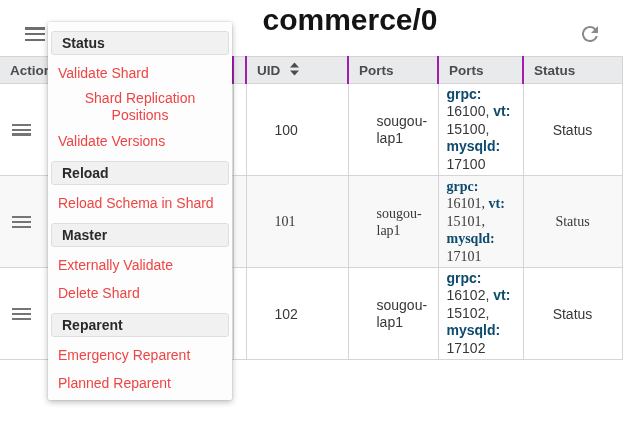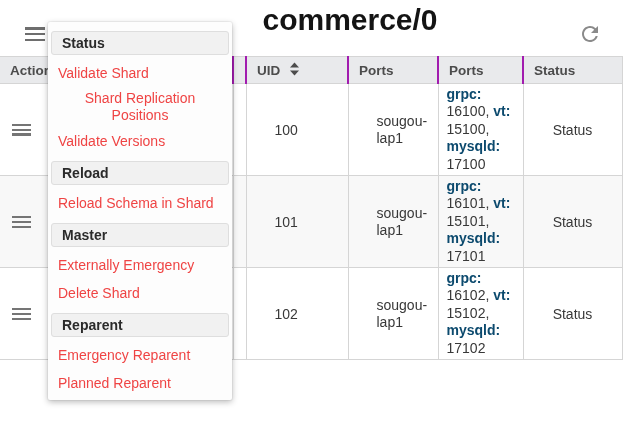--- a/index.html
+++ b/index.html
@@ -24,21 +24,21 @@
   .tbl col.c-action { width:233px; } .tbl col.c-blank { width:13px; }
   .tbl col.c-uid { width:102px; }   .tbl col.c-host { width:90px; }
   .tbl col.c-ports { width:85px; }  .tbl col.c-status { width:99px; }
   .tbl th { background:#e9eaec; height:27px; font-size:13.5px; font-weight:bold; color:#4c4c4c;
             text-align:left; padding:0 0 0 10px; border-top:1px solid #d5d5d5;
             border-bottom:1px solid #d5d5d5; border-left:2px solid #a21caf; white-space:nowrap; overflow:hidden; }
   .tbl th:first-child { border-left:none; }
   .tbl td { border-bottom:1px solid #d5d5d5; border-left:1px solid #d5d5d5;
             vertical-align:middle; background:#fff; }
   .tbl td:first-child { border-left:none; }
-  .tbl tr.alt td { background:#f8f8f8; }
+  .tbl tr.alt td { background:#f8f8f8;font-family:Liberation Serif, serif; }
   .td-uid, .td-host { padding-left:28px; }
   .td-ports { padding:2px 3px 2px 8px; line-height:17.4px; }
   .td-ports b { color:#0c4a6e; }
   .td-status { text-align:center; }
   .td-host { line-height:17px; }
   .row-menu-btn { background:none; border:none; cursor:pointer; padding:0; margin-left:12px;
                   width:20px; height:12px; display:block; }
   .row-menu-btn .bar { display:block; width:19px; height:2.2px; background:#757575; margin-bottom:2.8px; }
   .sort-ic { display:inline-block; vertical-align:-1px; margin-left:9px; cursor:pointer; }
 
@@ -150,21 +150,21 @@
   <nav class="menu">
     <div class="m-head">Status</div>
     <div class="m-item">Validate Shard</div>
     <div class="m-item wrap">Shard Replication Positions</div>
     <div class="m-item">Validate Versions</div>
 
     <div class="m-head">Reload</div>
     <div class="m-item">Reload Schema in Shard</div>
 
     <div class="m-head">Master</div>
-    <div class="m-item">Externally Emergency</div>
+    <div class="m-item">Externally Validate</div>
     <div class="m-item">Delete Shard</div>
 
     <div class="m-head">Reparent</div>
     <div class="m-item">Emergency Reparent</div>
     <div class="m-item">Planned Reparent</div>
   </nav>
 
 </div>
 
 </body></html>

